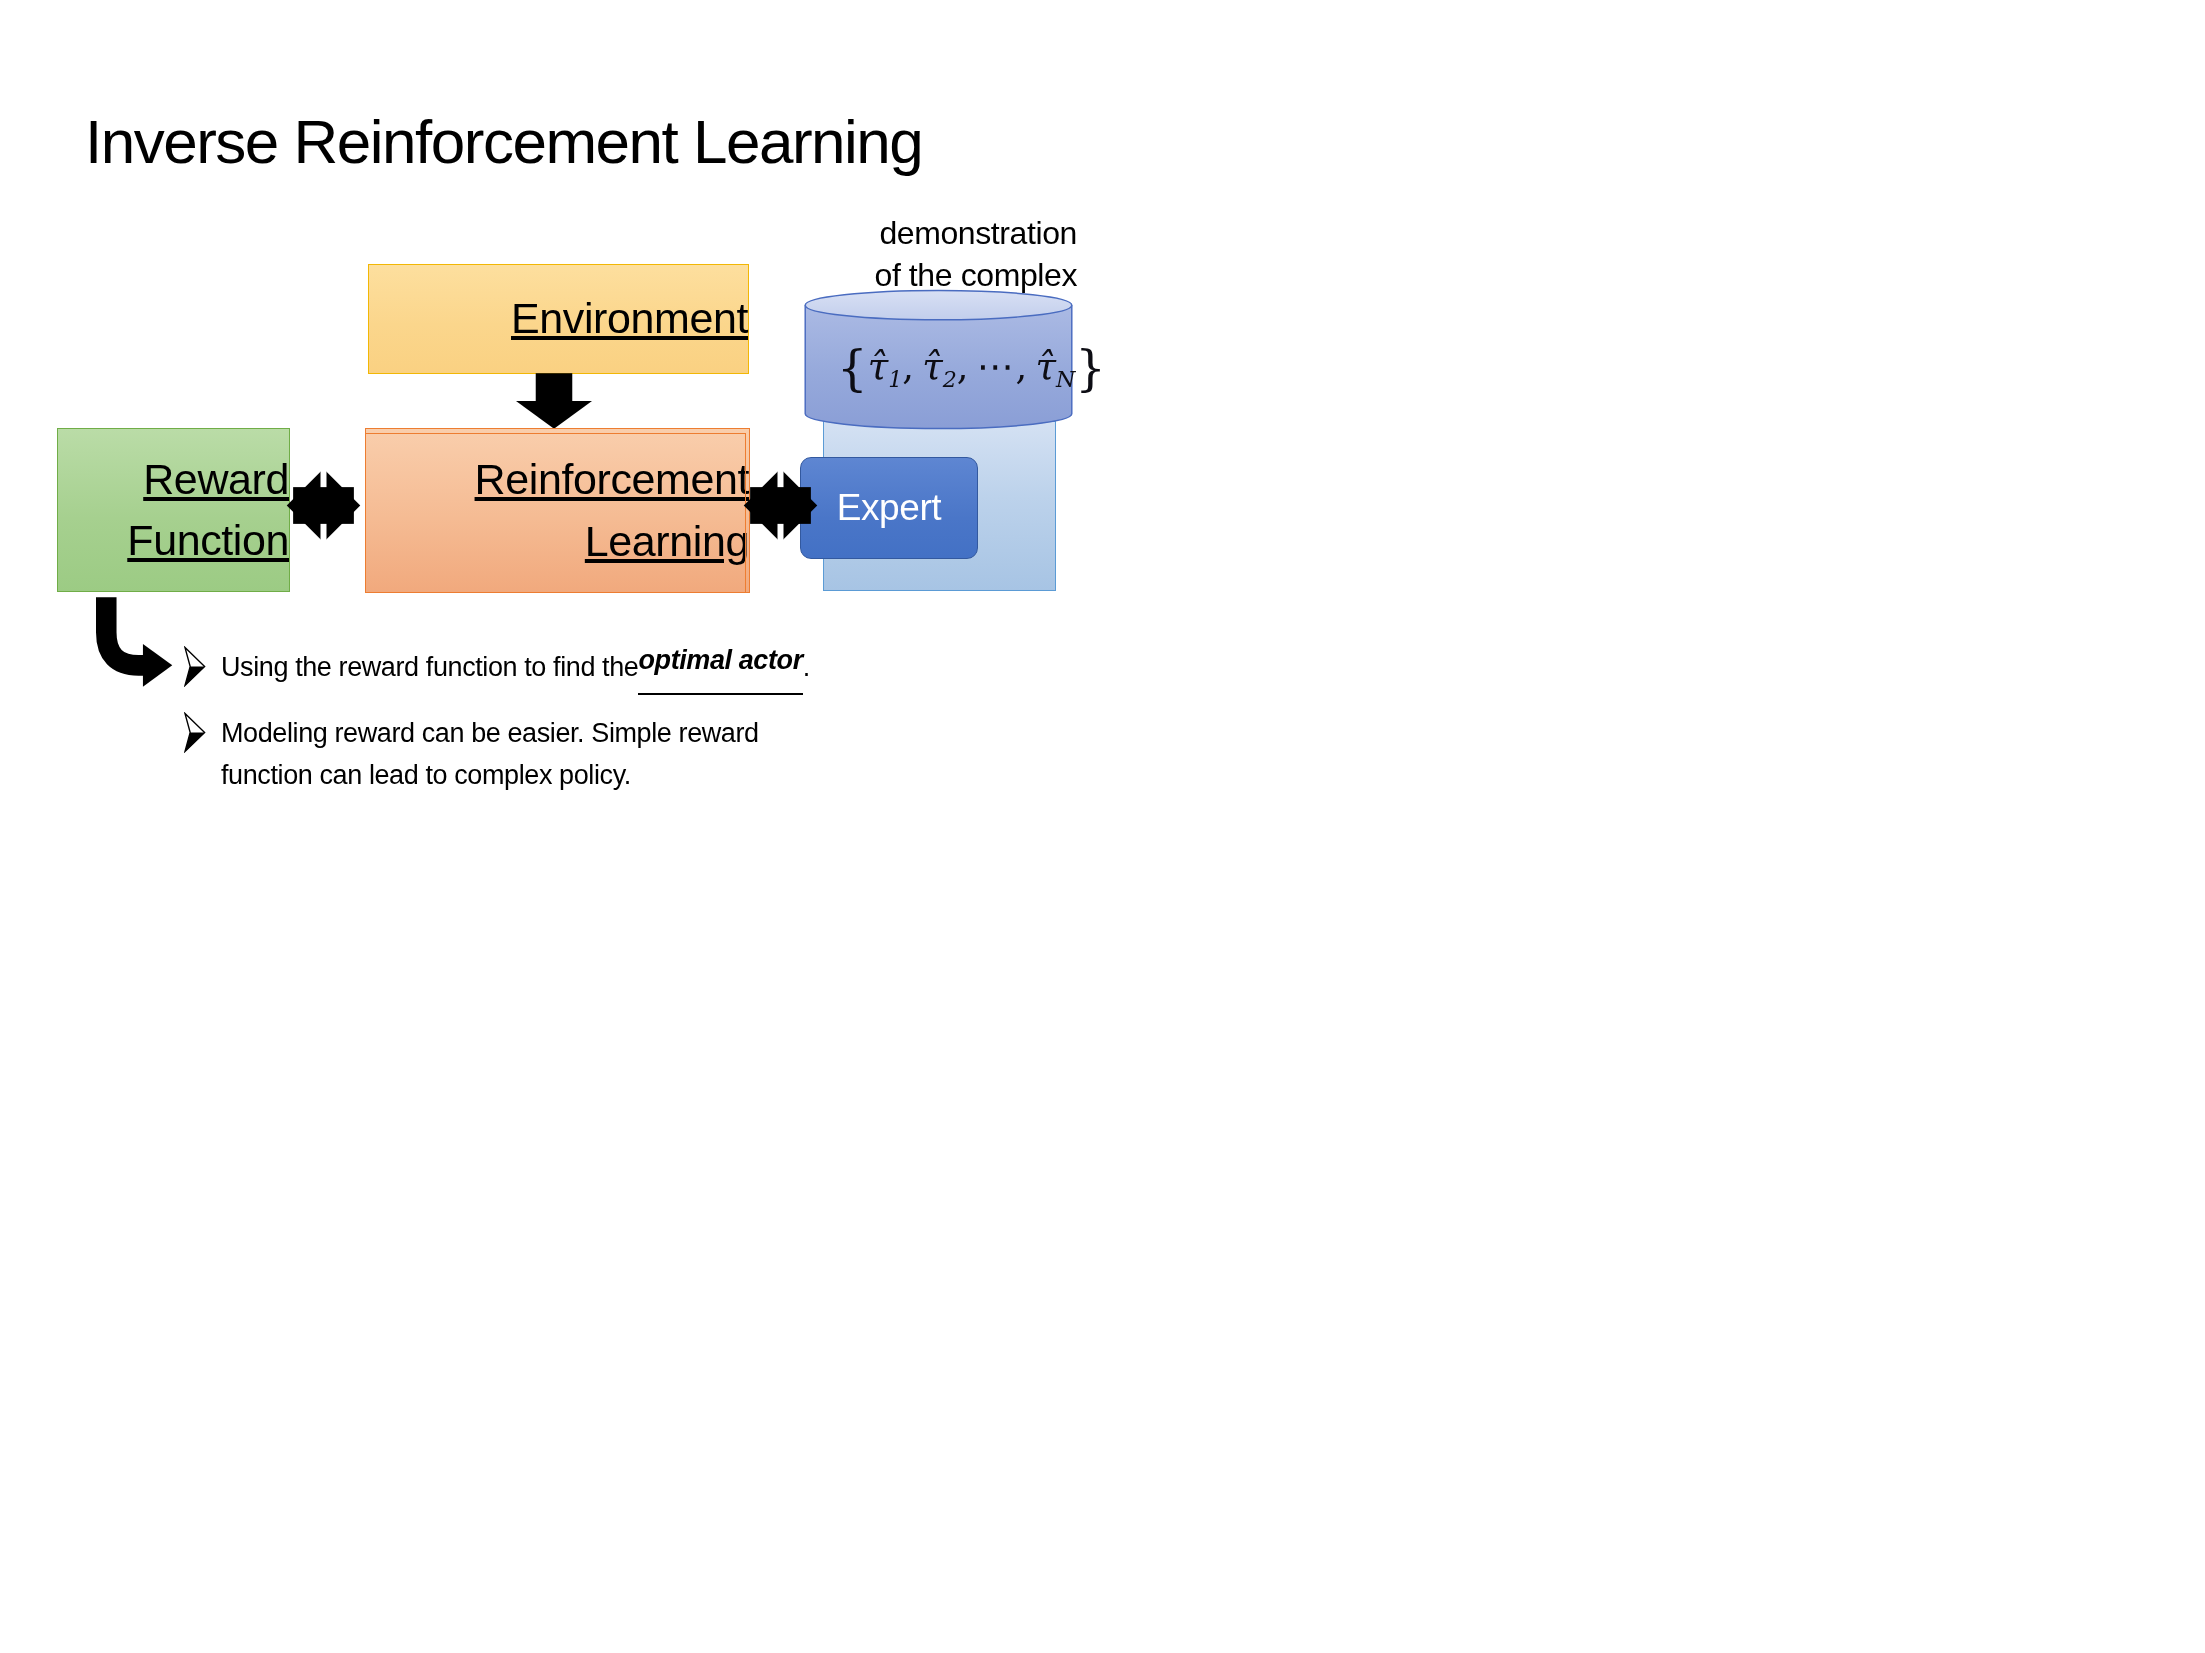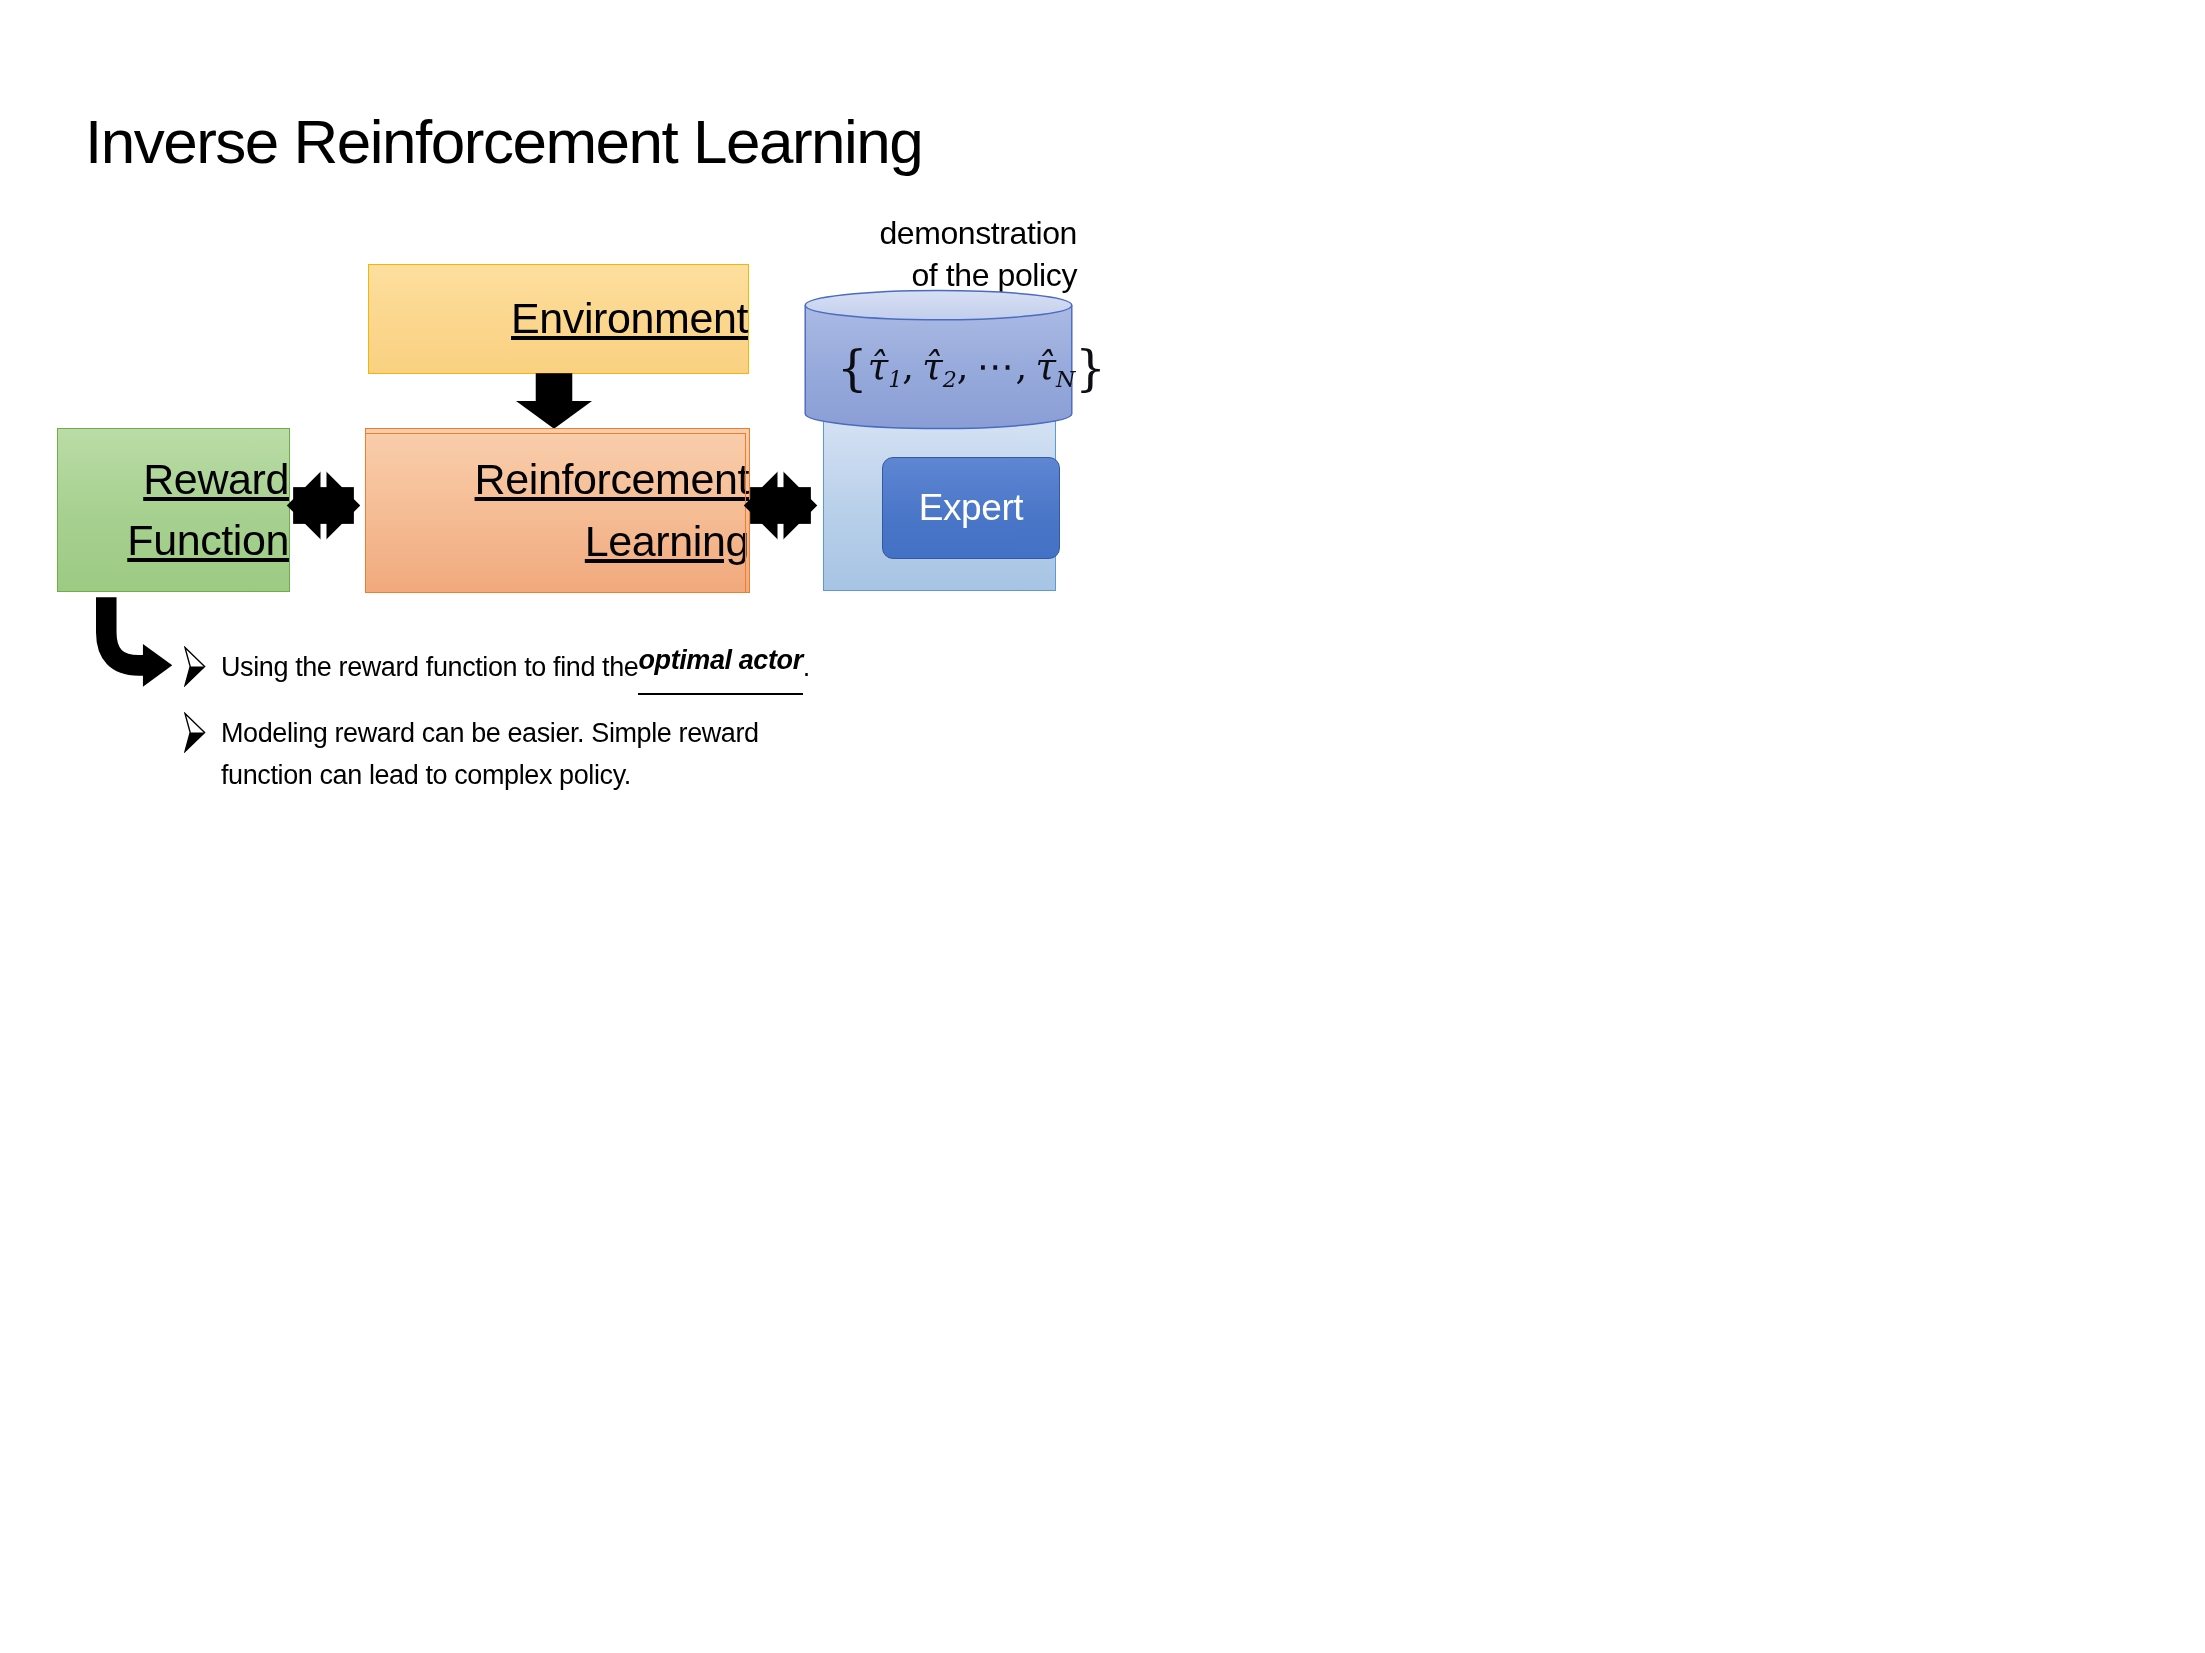--- a/index.html
+++ b/index.html
@@ -39,21 +39,21 @@
     content:"";position:absolute;left:-0.7px;right:2.9px;top:3.7px;bottom:-0.7px;
     border-top:1.5px solid #ED7D31;border-right:1.5px solid #ED7D31;pointer-events:none;
   }
   
   .expert-container{
     position:absolute;left:823px;top:397px;width:231px;height:168px;
     background:linear-gradient(180deg,#D4E1F3 0%,#BCD2EB 45%,#A7C4E4 100%);
     border:1.5px solid #5B9BD5;z-index:1;
   }
   .expert-box{
-    position:absolute;left:882px;top:433px;width:176px;height:100px;border-radius:11px;
+    position:absolute;left:800px;top:433px;width:176px;height:100px;border-radius:11px;
     background:linear-gradient(180deg,#5E86D2 0%,#4A76C8 60%,#4371C5 100%);
     border:1.8px solid #33599F;z-index:2;
     display:flex;align-items:center;justify-content:center;
     color:#fff;font-size:37px;letter-spacing:-0.4px;
   }
   
   .cylinder{position:absolute;left:804px;top:265px;z-index:3;}
   .traj-math{
     position:absolute;left:804px;top:316px;width:269px;z-index:4;text-align:center;
     font-family:"DejaVu Serif",serif;font-size:37px;color:#0d0d14;white-space:nowrap;padding-left:33px;
@@ -79,21 +79,21 @@
 </style>
 </head>
 <body>
 
 <div id="slide">
 
   <div class="title">Inverse Reinforcement Learning</div>
 
   <div class="demo-label">
     <div>demonstration</div>
-    <div>of the policy</div>
+    <div>of the complex</div>
   </div>
 
   <div class="dbox box-env">
     <div>Environment</div>
   </div>
 
   <svg class="down-arrow" width="76" height="56" viewBox="0 0 104 76">
     <rect x="27" y="0" width="50" height="40" fill="#000"></rect>
     <polygon points="0,38 104,38 52,76" fill="#000"></polygon>
   </svg>

